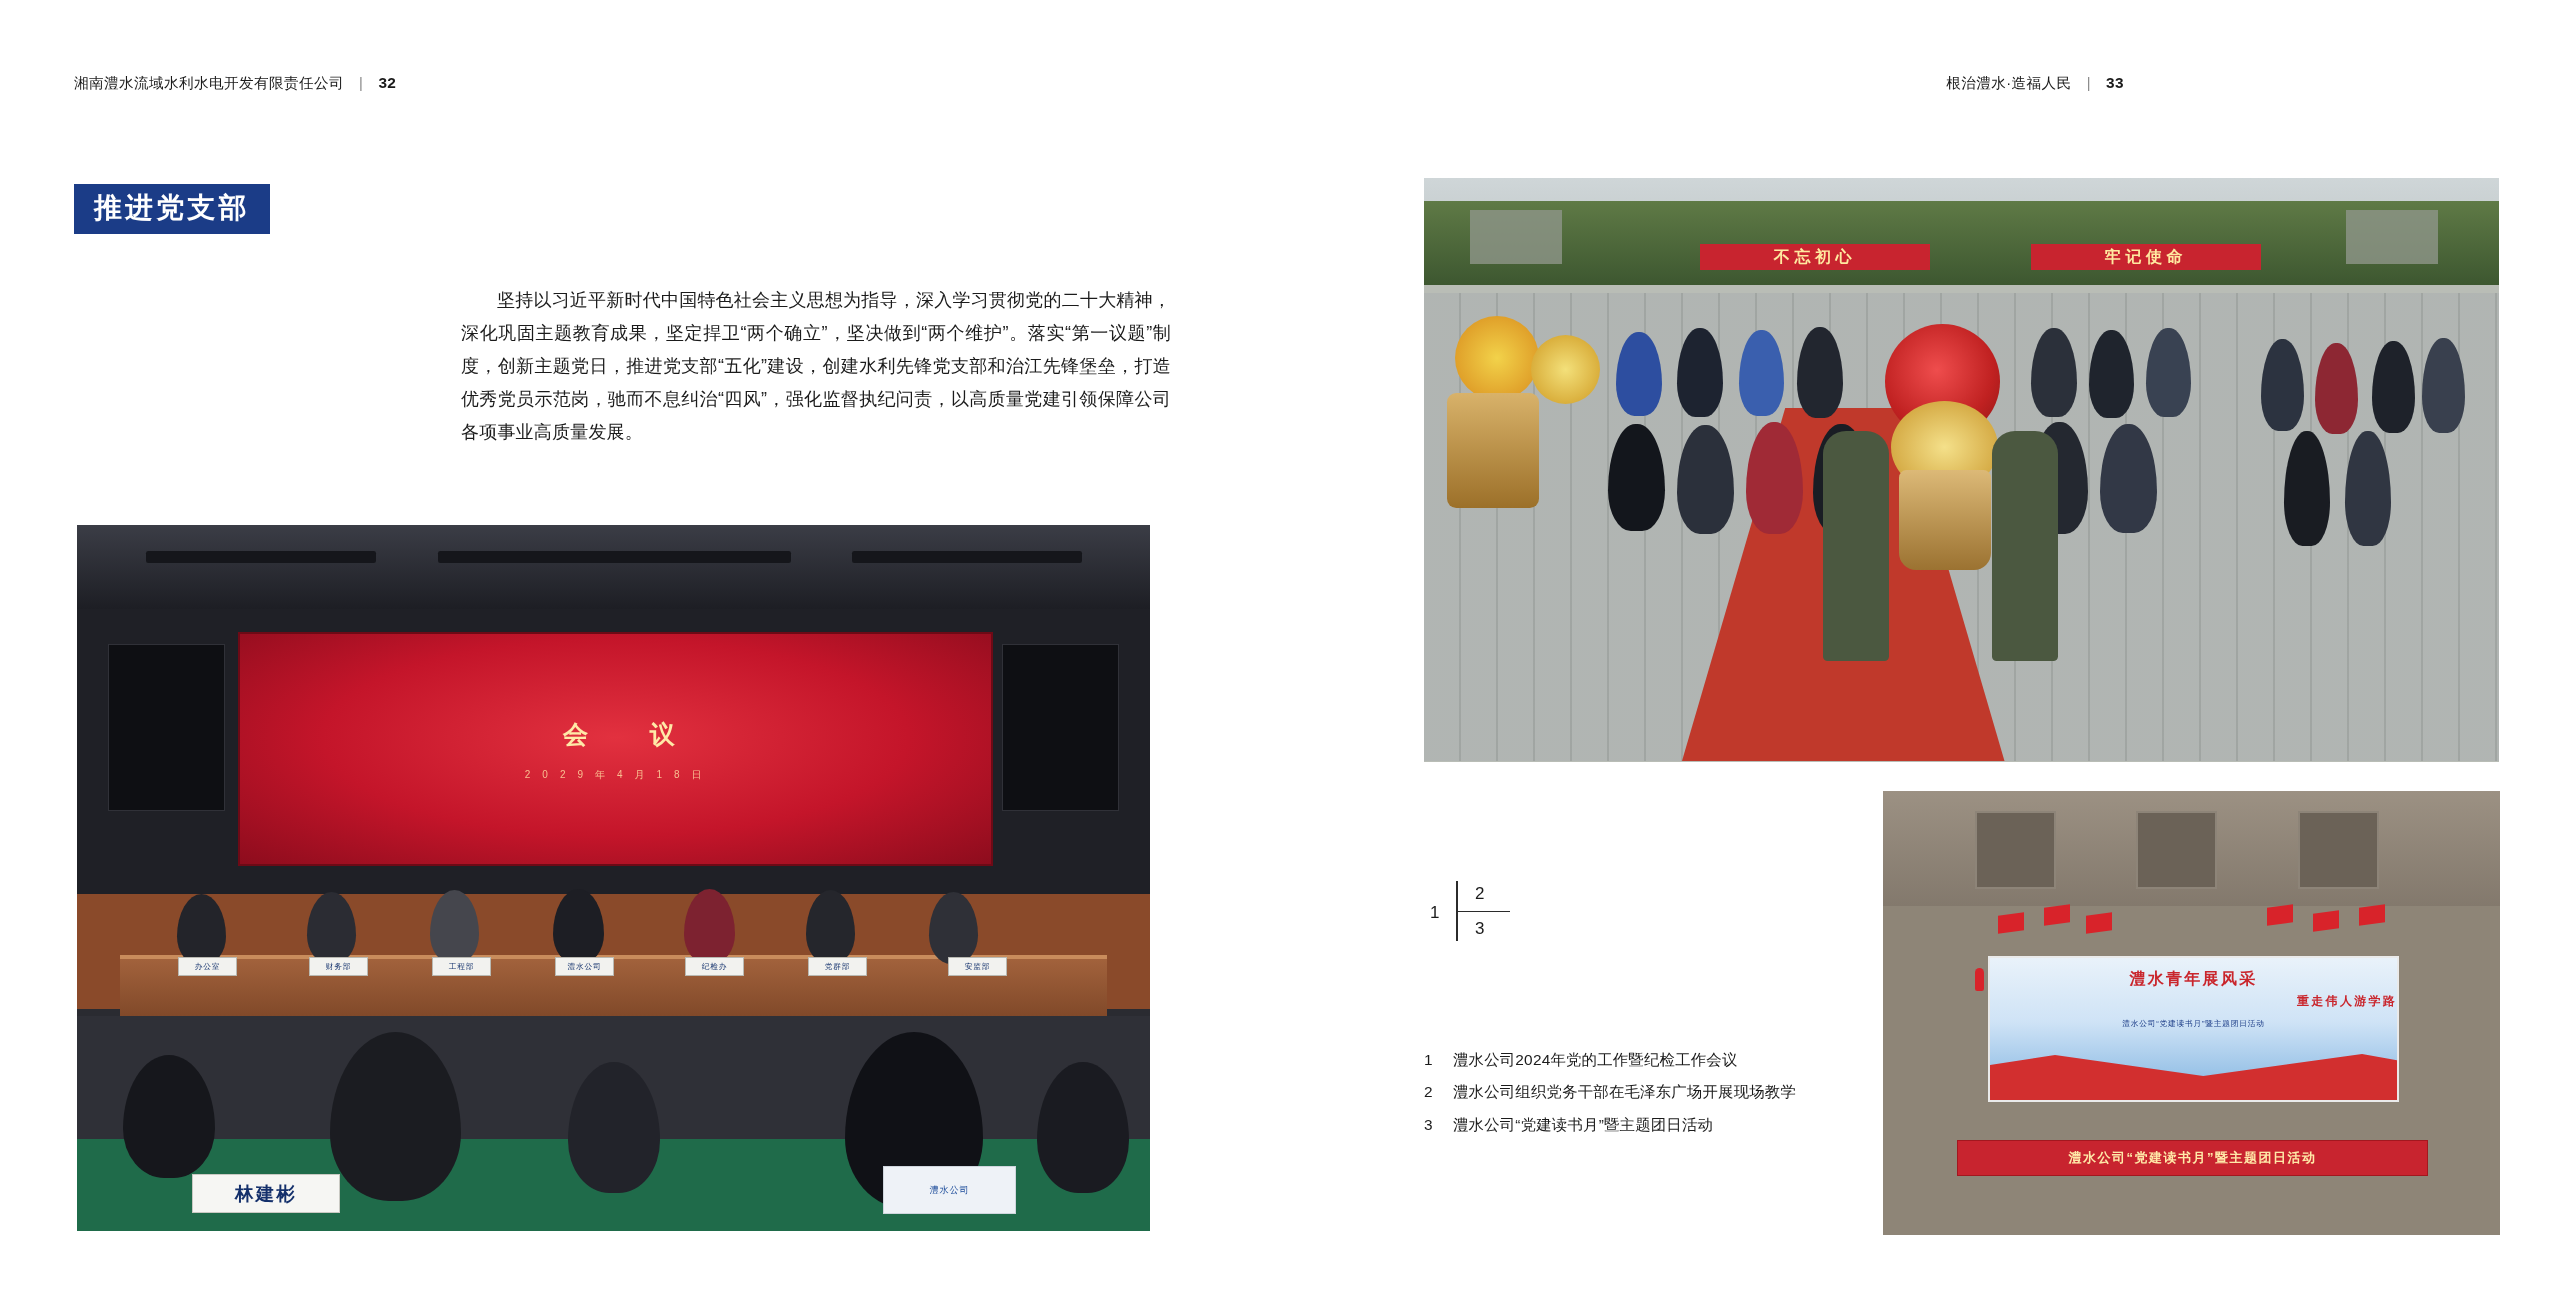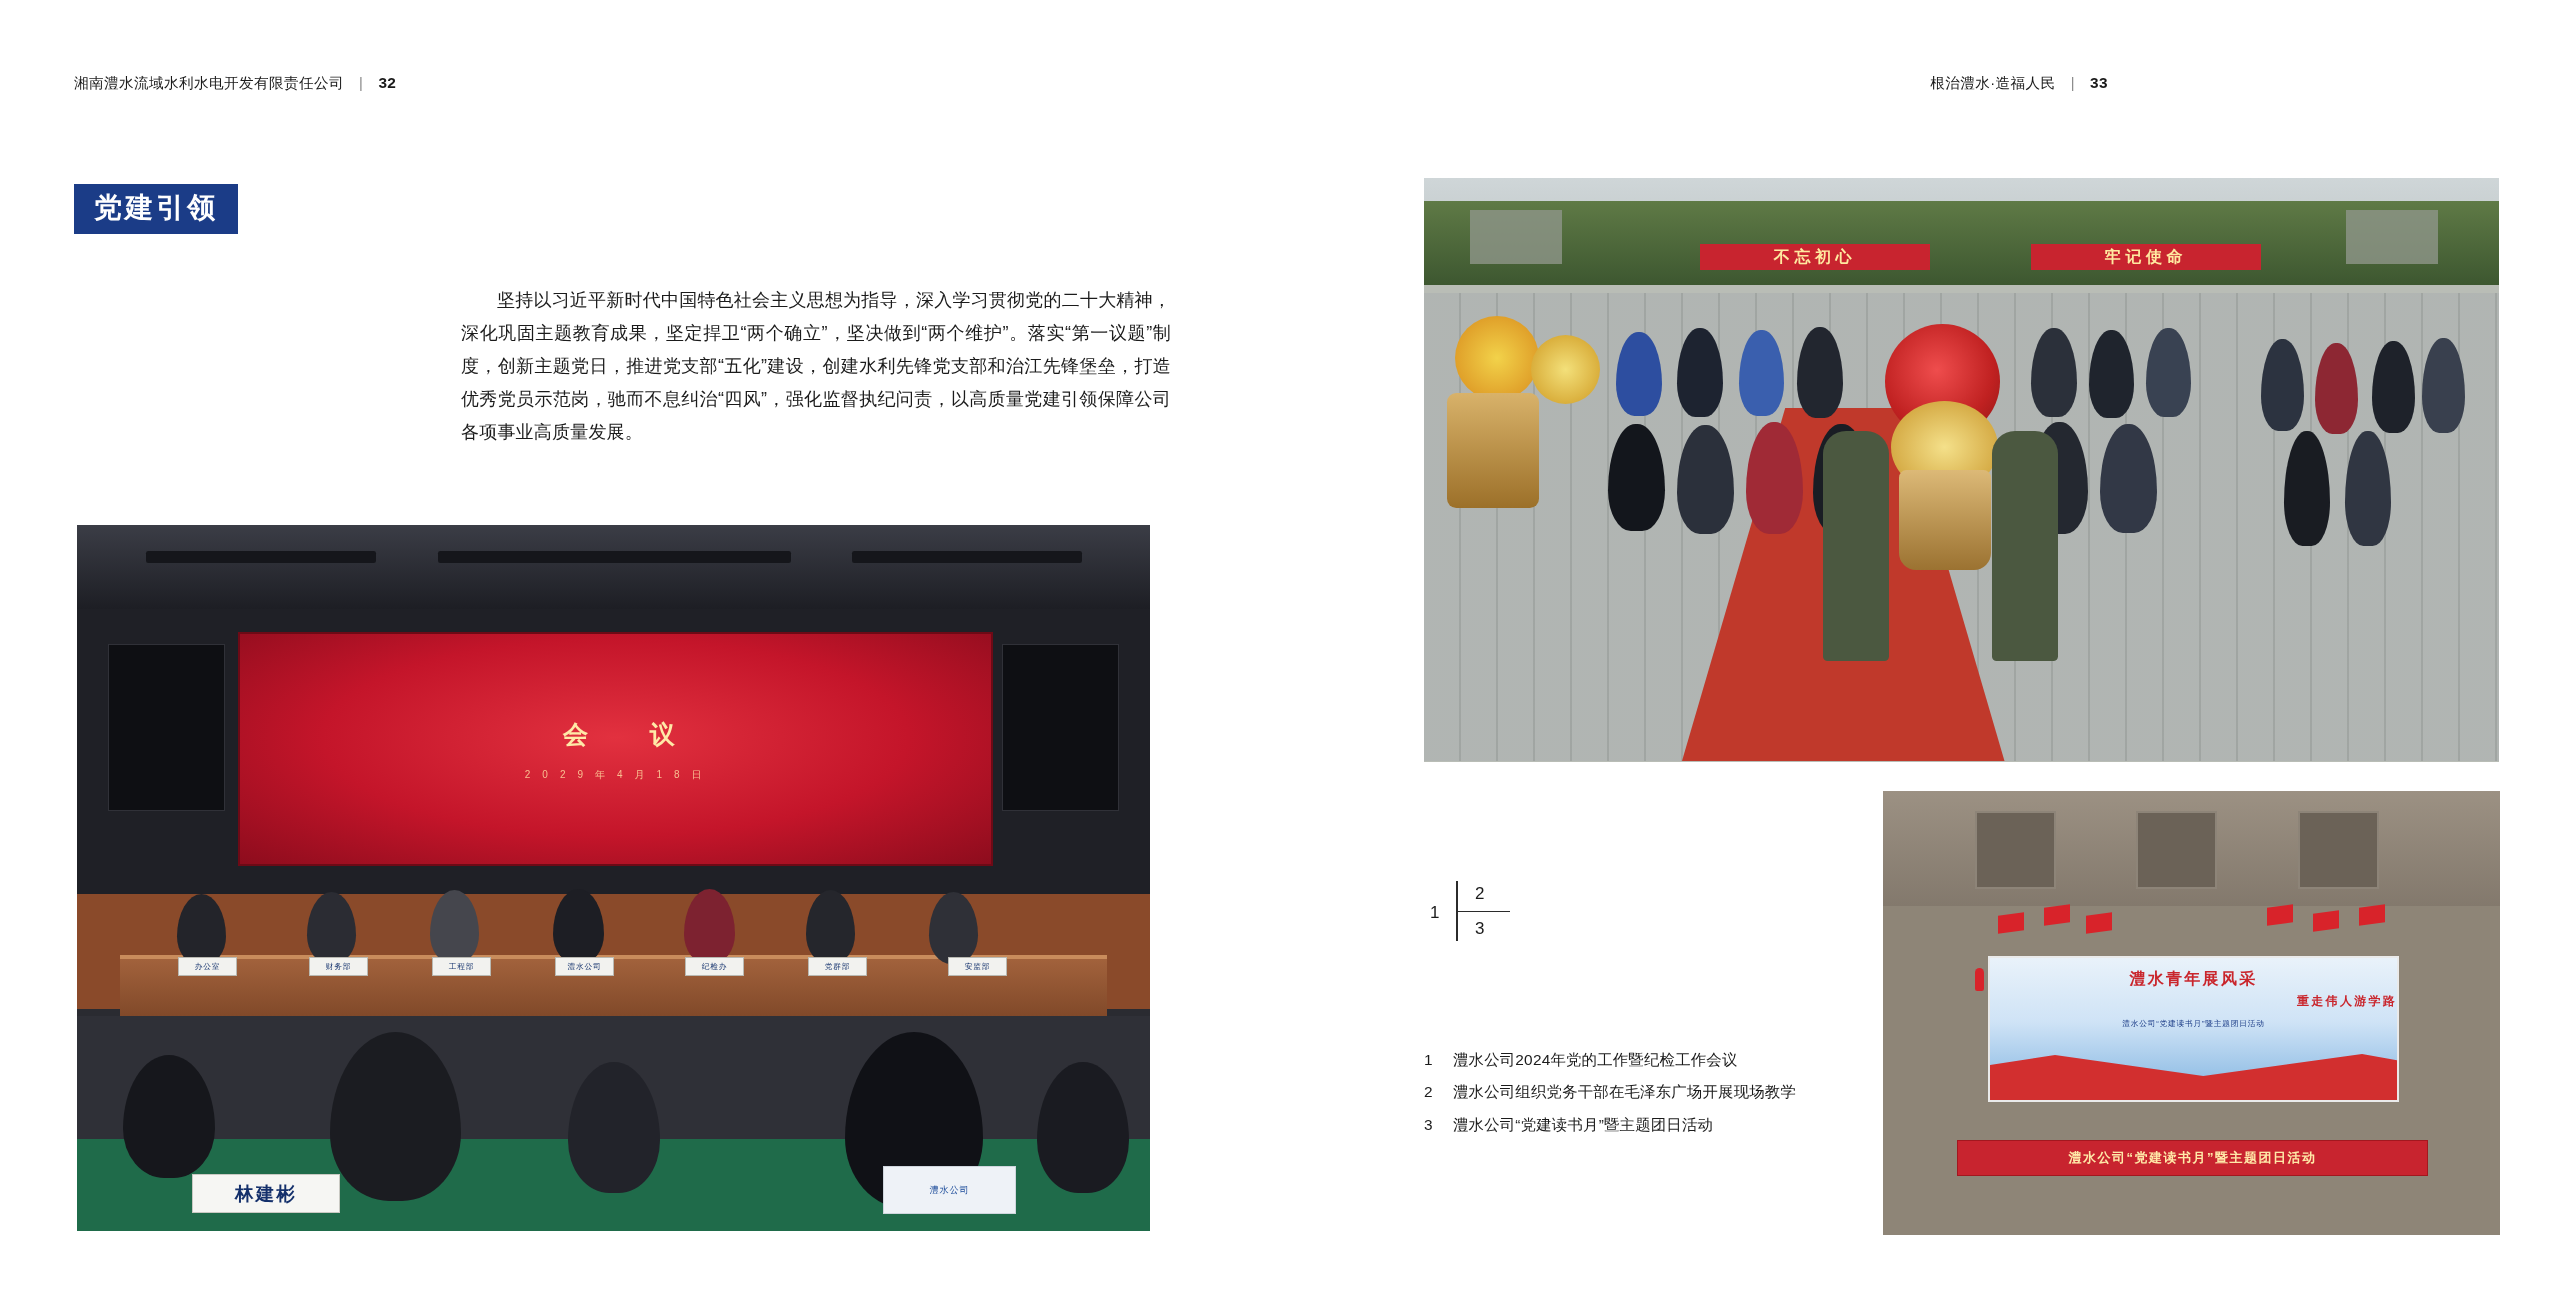--- a/index.html
+++ b/index.html
@@ -10,21 +10,21 @@
     overflow:hidden;
     position:relative;
   }
   .page{position:absolute;top:0;left:0;width:2182px;height:1306px;}
 
   
   .runhead{position:absolute;font-size:14.6px;color:#1a1a1a;letter-spacing:0.4px;white-space:nowrap;}
   .runhead .sep{color:#888;margin:0 10.7px;}
   .runhead .folio{font-weight:bold;font-size:15.4px;}
   #runhead-left{left:74px;top:74px;}
-  #runhead-right{right:74px;top:74px;text-align:right;}
+  #runhead-right{right:58px;top:74px;text-align:right;}
 
   
   .section-title{
     position:absolute;left:74px;top:184px;
     background:#1b3c87;color:#fff;
     font-size:28px;font-weight:bold;letter-spacing:3.1px;
     padding:10px 20px 12.3px 20px;
     line-height:1;
   }
 
@@ -167,21 +167,21 @@
     <span class="sep">|</span>
     <span class="folio">32</span>
   </div>
 
   <div class="runhead" id="runhead-right">
     <span>根治澧水·造福人民</span>
     <span class="sep">|</span>
     <span class="folio">33</span>
   </div>
 
-  <div class="section-title">党建引领</div>
+  <div class="section-title">推进党支部</div>
 
   <div class="body-text">坚持以习近平新时代中国特色社会主义思想为指导，深入学习贯彻党的二十大精神，深化巩固主题教育成果，坚定捍卫“两个确立”，坚决做到“两个维护”。落实“第一议题”制度，创新主题党日，推进党支部“五化”建设，创建水利先锋党支部和治江先锋堡垒，打造优秀党员示范岗，驰而不息纠治“四风”，强化监督执纪问责，以高质量党建引领保障公司各项事业高质量发展。</div>
 
   <div class="photo" id="photo-1">
     <div class="conf">
       <div class="ceiling"></div>
       <div class="ceil-slot" style="left:69px;width:230px;"></div>
       <div class="ceil-slot" style="left:361px;width:353px;"></div>
       <div class="ceil-slot" style="left:775px;width:230px;"></div>
       <div class="wall"></div>

